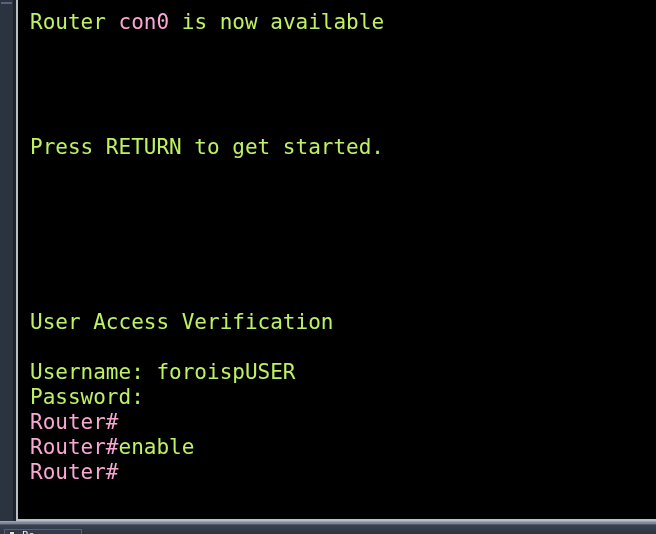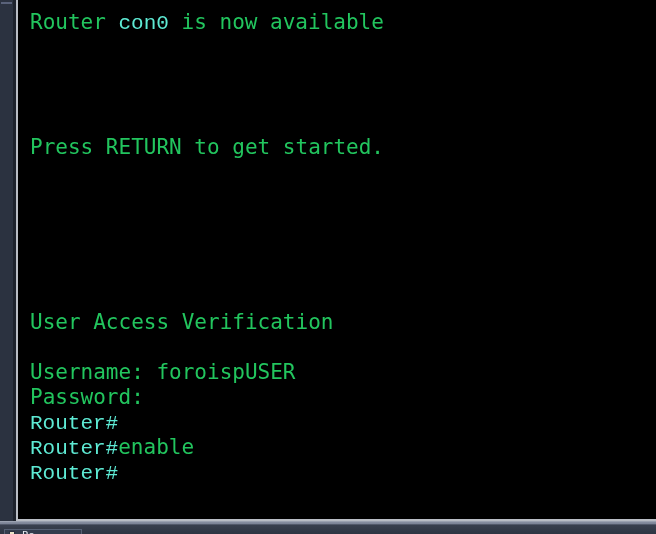--- a/index.html
+++ b/index.html
@@ -80,22 +80,22 @@
     letter-spacing: 0px;
     white-space: pre;
   }
   .term-line {
     height: 25px;
     white-space: pre;
   }
   .term-line.blank {
     height: 25px;
   }
-  .seg-white { color: #22c55e; }
-  .seg-blue  { color: #5eead4; font-family: Liberation Mono, monospace; }
+  .seg-white { color: #bef264; }
+  .seg-blue  { color: #f9a8d4; }
 
   
   .taskbar {
     position: absolute;
     left: 0;
     bottom: 0;
     width: 656px;
     height: 13px;
     background: linear-gradient(to bottom, #8e95a6 0%, #7b8396 22%, #39404f 30%, #2d3442 100%);
     overflow: hidden;

